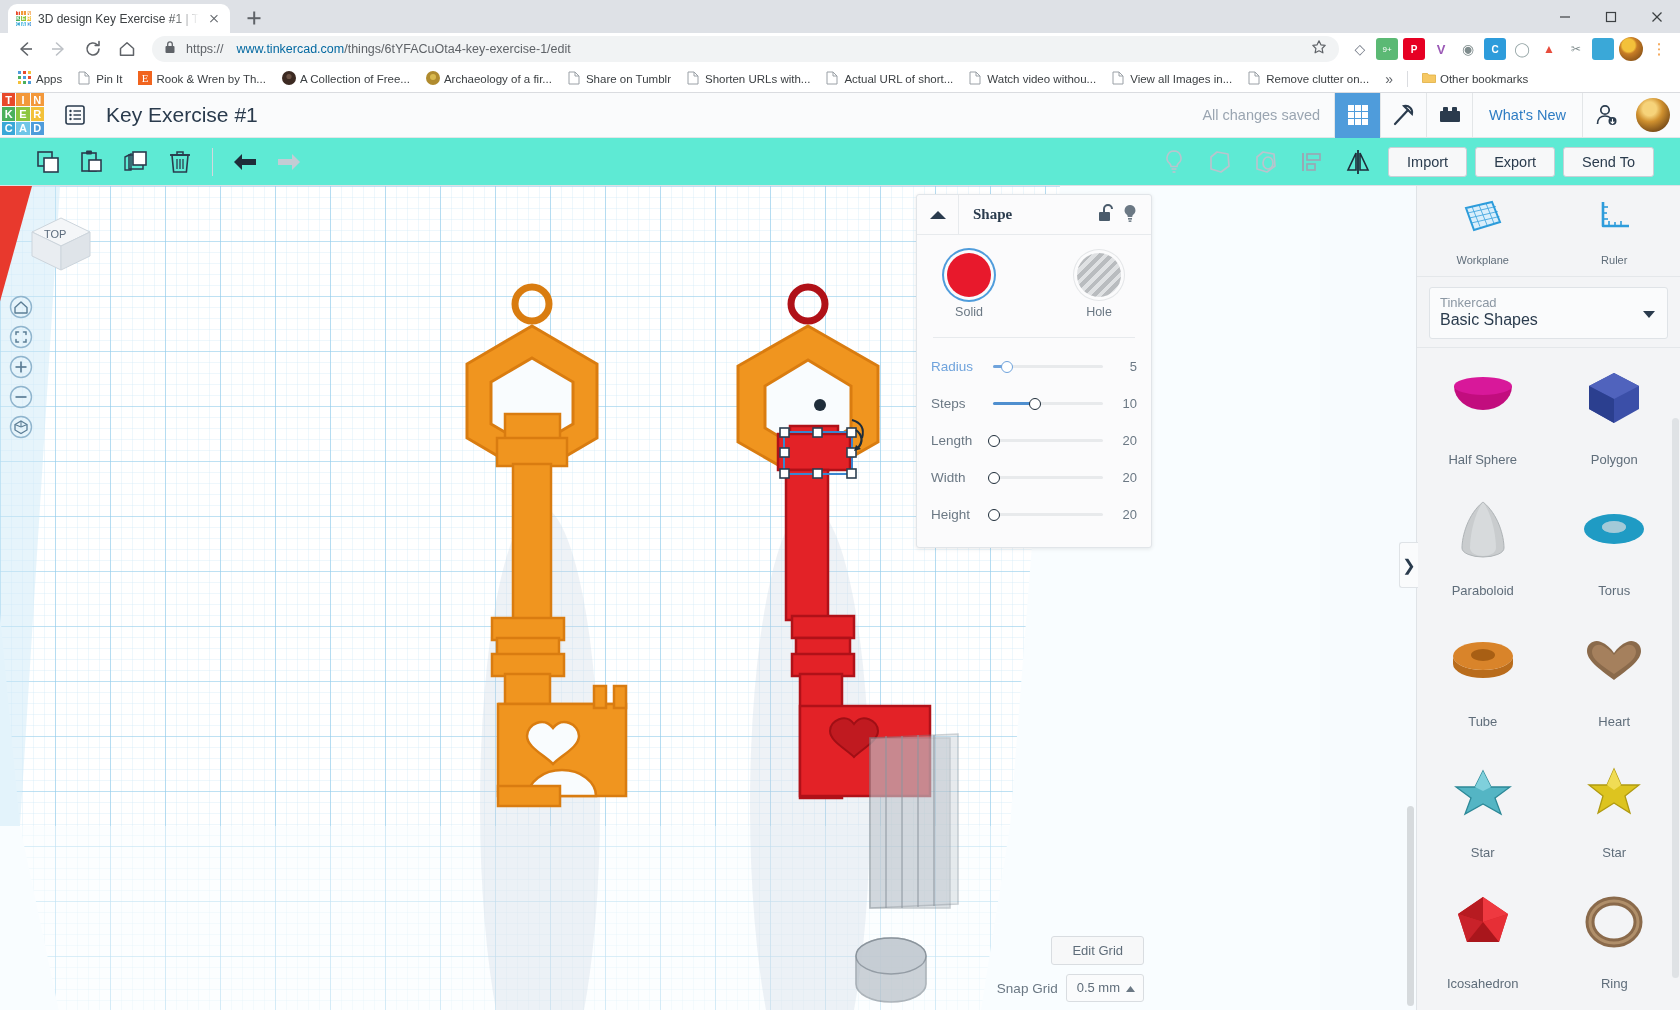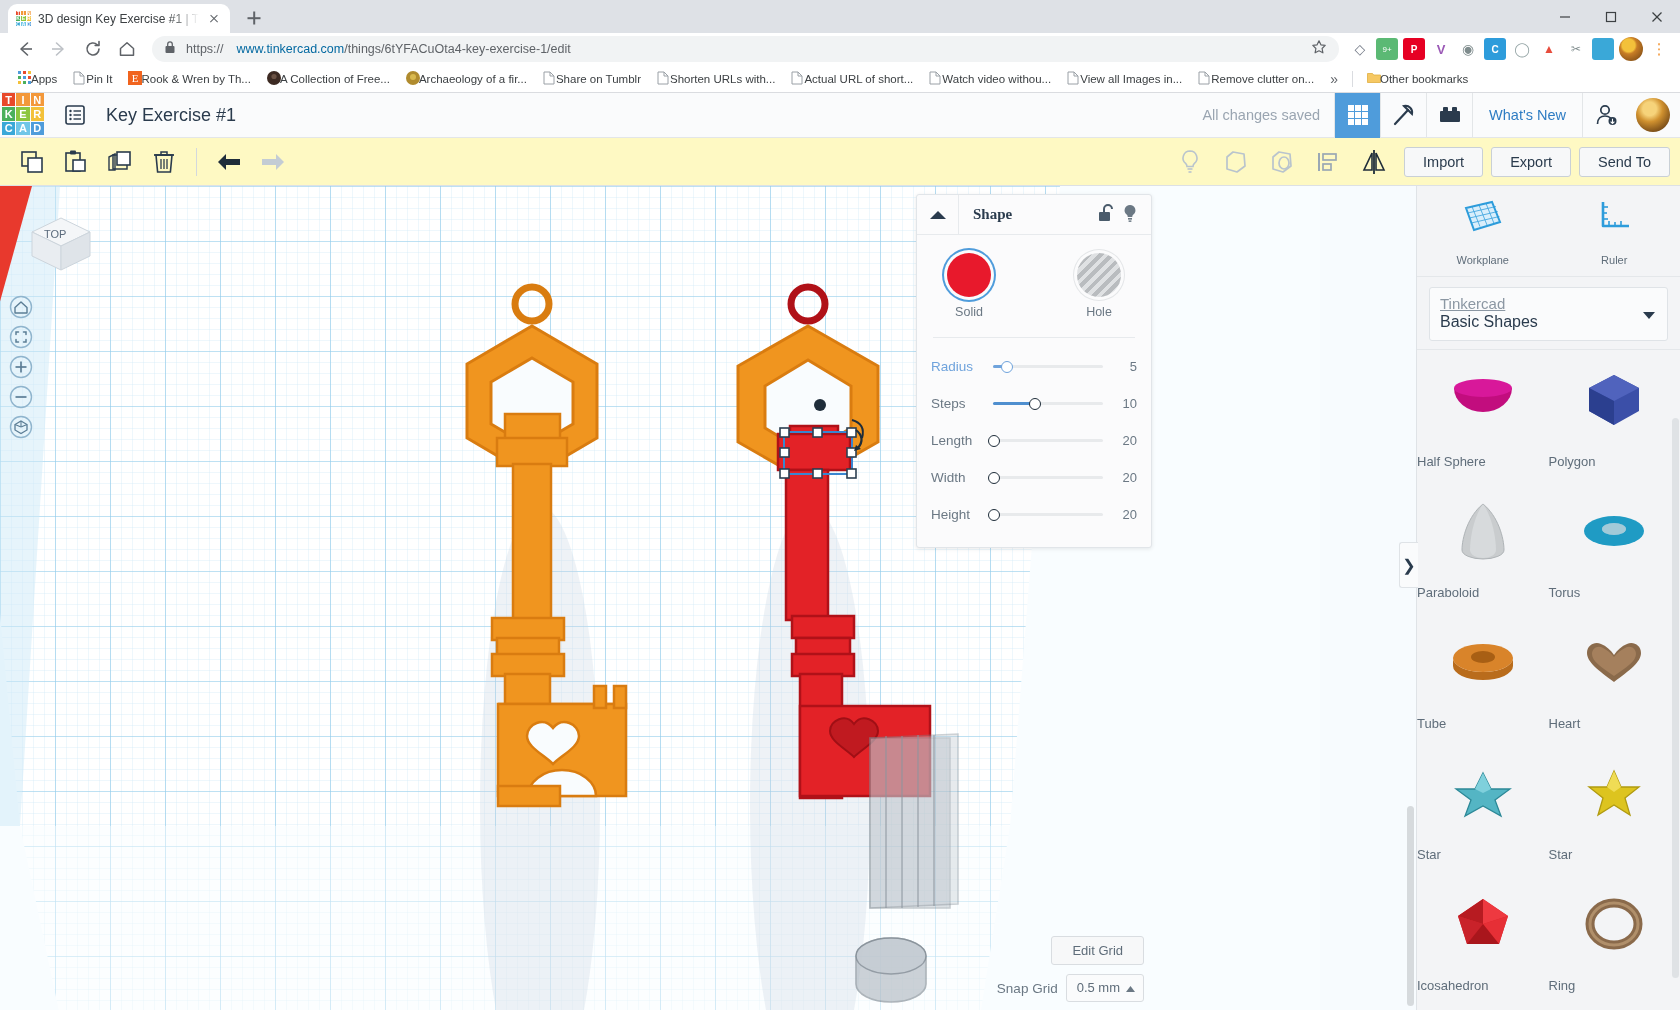--- a/index.html
+++ b/index.html
@@ -66,54 +66,54 @@
   .ext-icons { display: flex; align-items: center; gap: 5px; }
   .ext { width: 22px; height: 22px; border-radius: 3px; display:flex; align-items:center;
     justify-content:center; font-size: 10px; color: #fff; }
   .avatar-chip { width: 24px; height: 24px; border-radius: 50%; overflow: hidden; }
 
   .bookmarks {
     height: 28px; background: #fff; display: flex; align-items: center;
     padding: 0 10px; gap: 0px; border-bottom: 1px solid #dadce0; font-size: 11.5px;
     color: #3c4043;
   }
-  .bm { display: flex; align-items: center; padding: 0 8px; height: 22px; white-space: nowrap; }
+  .bm { display: flex; align-items: center; gap: 5px; padding: 0 8px; height: 22px; white-space: nowrap; }
   .bm-ico { width: 13px; height: 15px; flex: 0 0 auto; }
   .bm-sep { width: 1px; height: 16px; background: #dadce0; margin: 0 6px; }
   .bm-more { padding: 0 8px; font-size: 14px; color: #5f6368; }
 
   
   .app { flex: 1; display: flex; flex-direction: column; background: #fff; position: relative; }
 
   .tc-header {
     height: 45px; background: #fafbfc; display: flex; align-items: center;
     border-bottom: 1px solid #e3e6e8;
   }
   .tc-logo {
     width: 42px; height: 42px; display: grid; grid-template-columns: repeat(3,1fr);
     grid-template-rows: repeat(3,1fr); gap: 1px; margin-left: 2px; margin-top: -2px;
   }
   .tc-logo i { font-style: normal; color: #fff; font-size: 11px; font-weight: bold;
     display: flex; align-items: center; justify-content: center; }
   .tc-menu-icon { width: 26px; height: 26px; margin-left: 18px; display:flex;
     align-items:center; justify-content:center; }
-  .tc-title { font-size: 18px; color: #2a3b4d; margin-left: 18px; }
+  .tc-title { font-size: 21px; color: #2a3b4d; margin-left: 18px; }
   .tc-header-right { margin-left: auto; display: flex; align-items: center; height: 45px; }
   .saved-txt { font-size: 14.5px; color: #9aa5b1; margin-right: 14px; }
   .hdr-btn { width: 46px; height: 45px; display: flex; align-items: center;
     justify-content: center; border-left: 1px solid #e3e6e8; }
   .hdr-btn.active { background: #4f9cdb; }
   .whats-new { font-size: 14.5px; color: #2e7cc3; padding: 0 16px; height: 45px;
     display: flex; align-items: center; border-left: 1px solid #e3e6e8; }
   .hdr-avatar { width: 34px; height: 34px; border-radius: 50%; overflow: hidden;
     margin: 0 10px 0 8px; }
 
   .tc-toolbar {
-    height: 48px; background: #fef9c3; display: flex; align-items: center;
-    border-bottom: 1px solid #dde1e5; padding: 0 10px;
+    height: 48px; background: #5eead4; display: flex; align-items: center;
+    border-bottom: 1px solid #dde1e5; padding: 0 26px;
   }
   .tb-btn { width: 44px; height: 44px; display: flex; align-items: center; justify-content: center; }
   .tb-sep { width: 1px; height: 28px; background: #d3d8dd; margin: 0 10px; }
   .tb-right { margin-left: auto; display: flex; align-items: center; gap: 2px; }
   .tb-text-btn {
     height: 30px; padding: 0 18px; border: 1px solid #c9d0d6; background: #f7f8f9;
     border-radius: 3px; font-size: 14.5px; color: #2a3b4d; display: flex;
     align-items: center; margin-left: 6px;
   }
 
@@ -182,29 +182,29 @@
     display: flex; flex-direction: column; position: relative;
   }
   .lib-top { display: flex; background: #f3f4f6; border-bottom: 1px solid #e4e7ea; }
   .lib-top-item { flex: 1; padding: 12px 0 10px; text-align: center; }
   .lib-top-lbl { font-size: 11px; color: #5f6d7a; margin-top: 16px; }
   .lib-select-wrap { padding: 10px 12px 8px; }
   .lib-select {
     border: 1px solid #dfe3e7; background: #fafbfc; border-radius: 3px;
     padding: 7px 10px 9px; position: relative;
   }
-  .lib-select-sub { font-size: 15px; color: #8b97a3; text-decoration: underline; }
+  .lib-select-sub { font-size: 13px; color: #8b97a3; }
   .lib-select-main { font-size: 16px; color: #2a3b4d; margin-top: 1px; }
   .lib-caret { position: absolute; right: 12px; top: 50%; transform: translateY(-50%); }
   .lib-grid {
     flex: 1; overflow: hidden; display: grid; grid-template-columns: 1fr 1fr;
     border-top: 1px solid #e4e7ea; align-content: start;
   }
   .shape-cell {
-    height: 131px; display: flex; flex-direction: column; 
+    height: 131px; display: flex; flex-direction: column; align-items: center;
     justify-content: flex-end; padding-bottom: 12px; position: relative;
   }
   .shape-thumb { flex: 1; display: flex; align-items: center; justify-content: center; width: 100%; }
   .shape-lbl { font-size: 13px; color: #5f6d7a; margin-top: 4px; }
   .lib-scrollbar {
     position: absolute; right: 1px; top: 232px; width: 7px; height: 560px;
     background: #dfe2e5; border-radius: 4px;
   }
   .panel-toggle {
     position: absolute; left: -18px; top: 356px; width: 19px; height: 46px;

